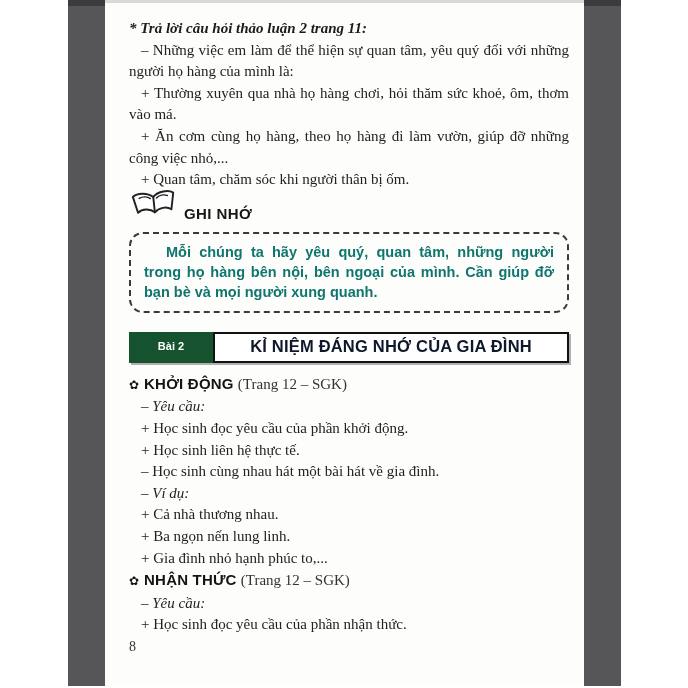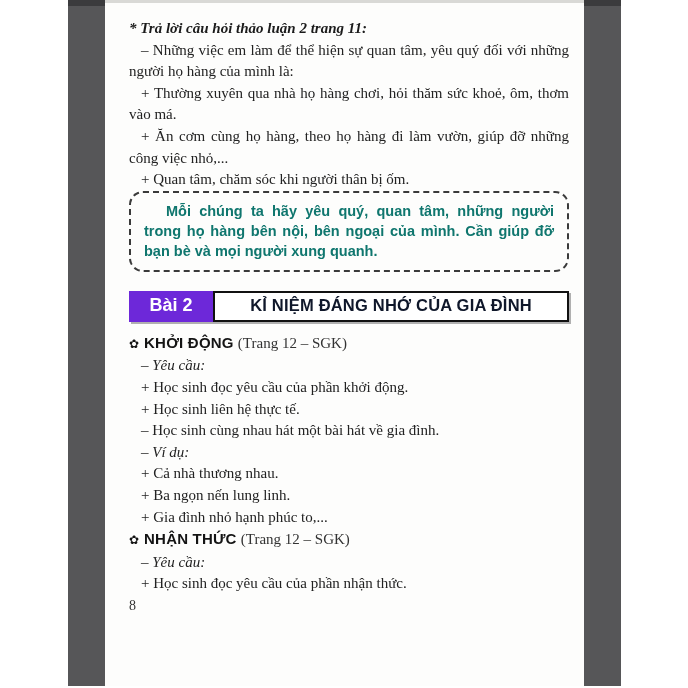--- a/index.html
+++ b/index.html
@@ -42,22 +42,22 @@
     font-size:14.5px; line-height:20px; color:#0f766e;
   }
   .note-box p { text-indent:22px; }
 
   .lesson-bar {
     display:flex; height:31px; margin-bottom:10px;
     box-shadow:2px 2px 0 rgba(0,0,0,.3);
     font-family:"Liberation Sans", sans-serif; font-weight:bold;
   }
   .lesson-badge {
-    width:84px; background:#6d28d9; color:#ffffff;
-    display:flex; align-items:center; justify-content:center; font-size:18px;
+    width:84px; background:#14532d; color:#ffffff;
+    display:flex; align-items:center; justify-content:center; font-size:11px;
   }
   .lesson-title {
     flex:1; border:2px solid #111; background:#ffffff; color:#0f172a;
     display:flex; align-items:center; justify-content:center;
     font-size:16.5px; letter-spacing:.2px; white-space:nowrap;
   }
 
   .sec { font-family:"Liberation Sans", sans-serif; color:#141414; }
   .sec .bullet { font-size:12px; margin-right:5px; }
   .sec .sec-title { font-weight:bold; font-size:15px; letter-spacing:.2px; }
@@ -80,20 +80,33 @@
   <div class="page">
     <div class="page-top-edge"></div>
     <div class="content">
 
       <p class="h-italic">* Trả lời câu hỏi thảo luận 2 trang 11:</p>
       <p class="body">– Những việc em làm để thể hiện sự quan tâm, yêu quý đối với những người họ hàng của mình là:</p>
       <p class="body">+ Thường xuyên qua nhà họ hàng chơi, hỏi thăm sức khoẻ, ôm, thơm vào má.</p>
       <p class="body">+ Ăn cơm cùng họ hàng, theo họ hàng đi làm vườn, giúp đỡ những công việc nhỏ,...</p>
       <p class="body">+ Quan tâm, chăm sóc khi người thân bị ốm.</p>
 
+      <div class="ghinho-row">
+        <span>
+          <svg width="46" height="30" viewBox="0 0 52 34">
+            <g fill="#ffffff" stroke="#222222" stroke-width="2.2" stroke-linejoin="round" stroke-linecap="round">
+              <path d="M26 9 C20 3 8 2.5 3 6.5 L7 25 C12 21 21 21.5 26 26.5 C31 21.5 40 21 45 25 L49 6.5 C44 2.5 32 3 26 9 Z"></path>
+              <path d="M26 9 L26 26.5" fill="none"></path>
+              <path d="M10 9 C14 7 19.5 7.5 22.5 10.5" fill="none" stroke-width="1.6"></path>
+              <path d="M29.5 10.5 C32.5 7.5 38 7 42 9" fill="none" stroke-width="1.6"></path>
+            </g>
+          </svg>
+        </span>
+        <span class="ghinho-label">GHI NHỚ</span>
+      </div>
 
       <div class="note-box">
         <p>Mỗi chúng ta hãy yêu quý, quan tâm, những người trong họ hàng bên nội, bên ngoại của mình. Cần giúp đỡ bạn bè và mọi người xung quanh.</p>
       </div>
 
       <div class="lesson-bar">
         <div class="lesson-badge">Bài 2</div>
         <div class="lesson-title">KỈ NIỆM ĐÁNG NHỚ CỦA GIA ĐÌNH</div>
       </div>
 

